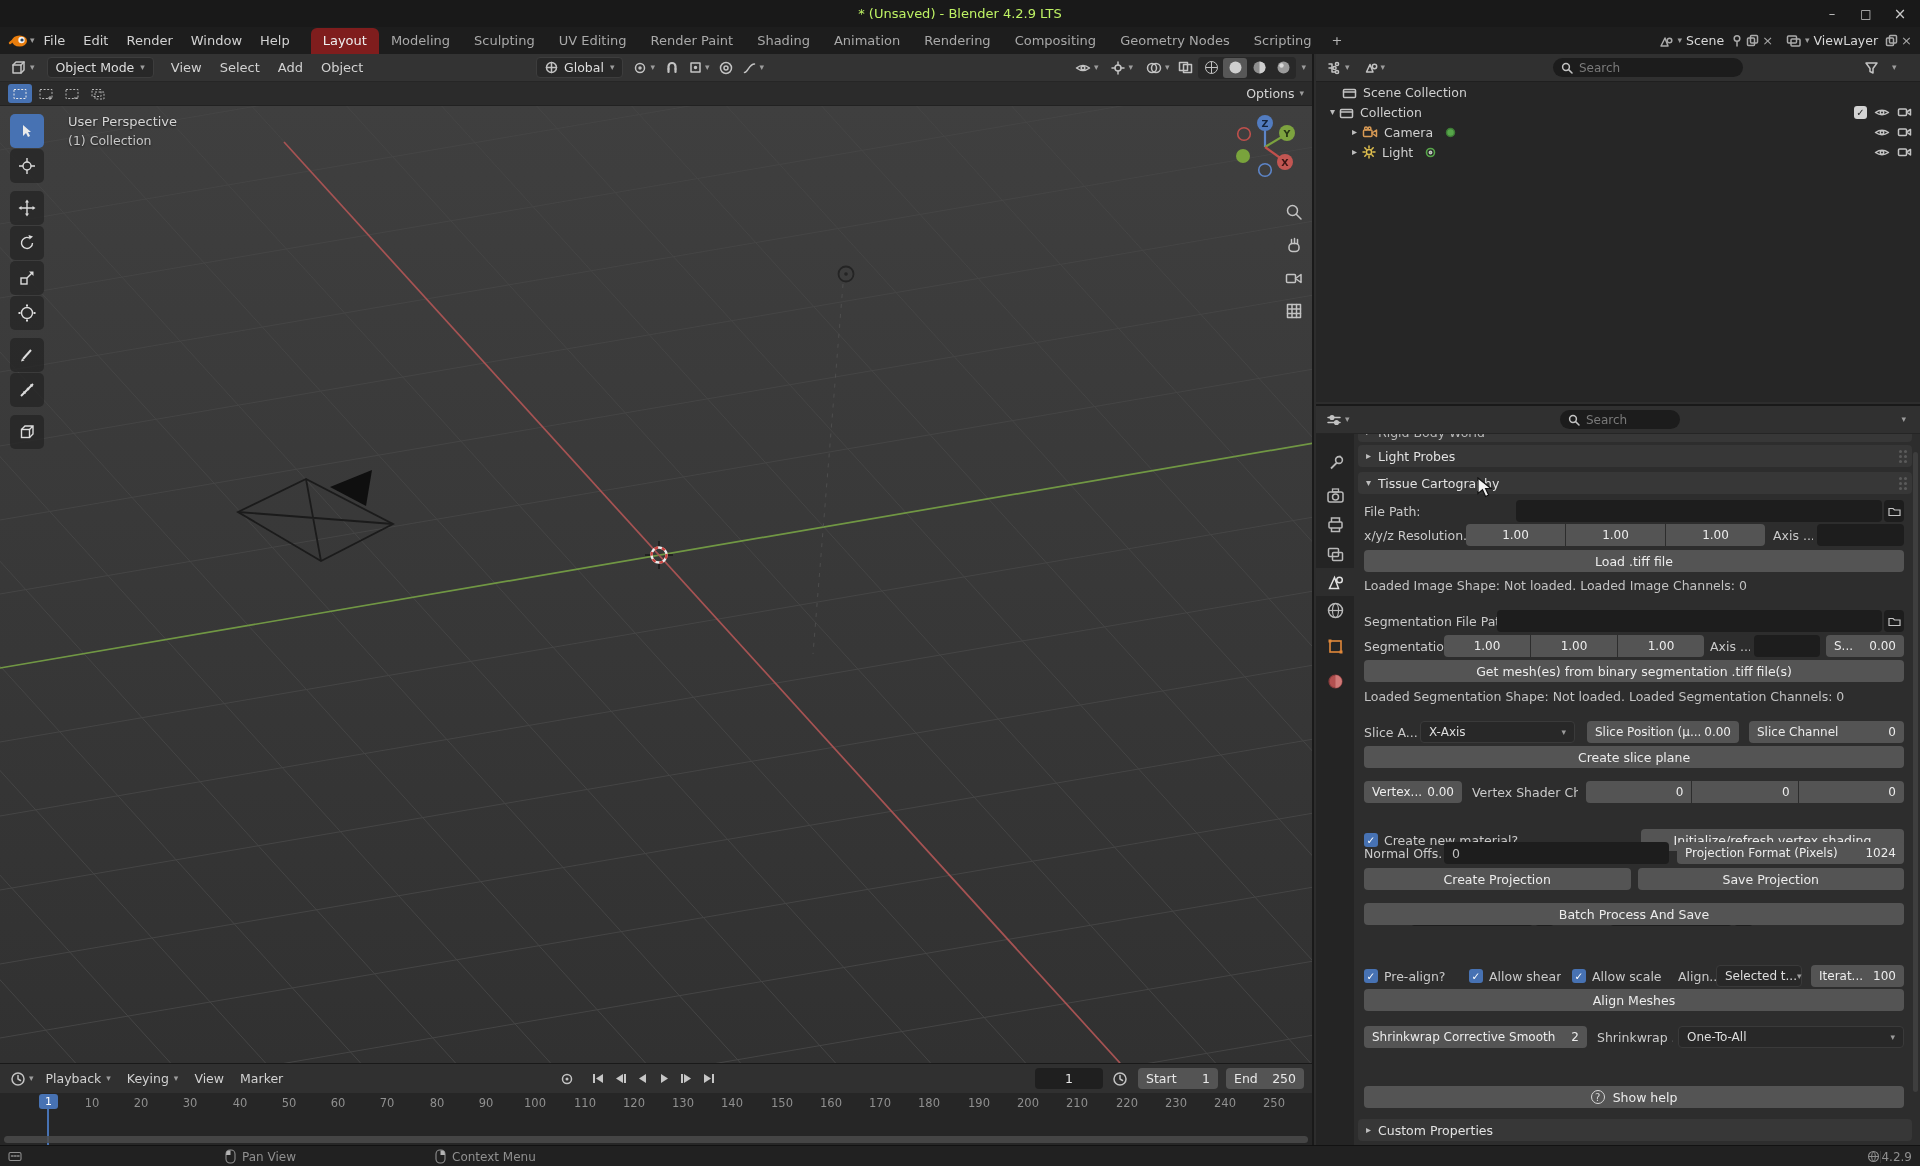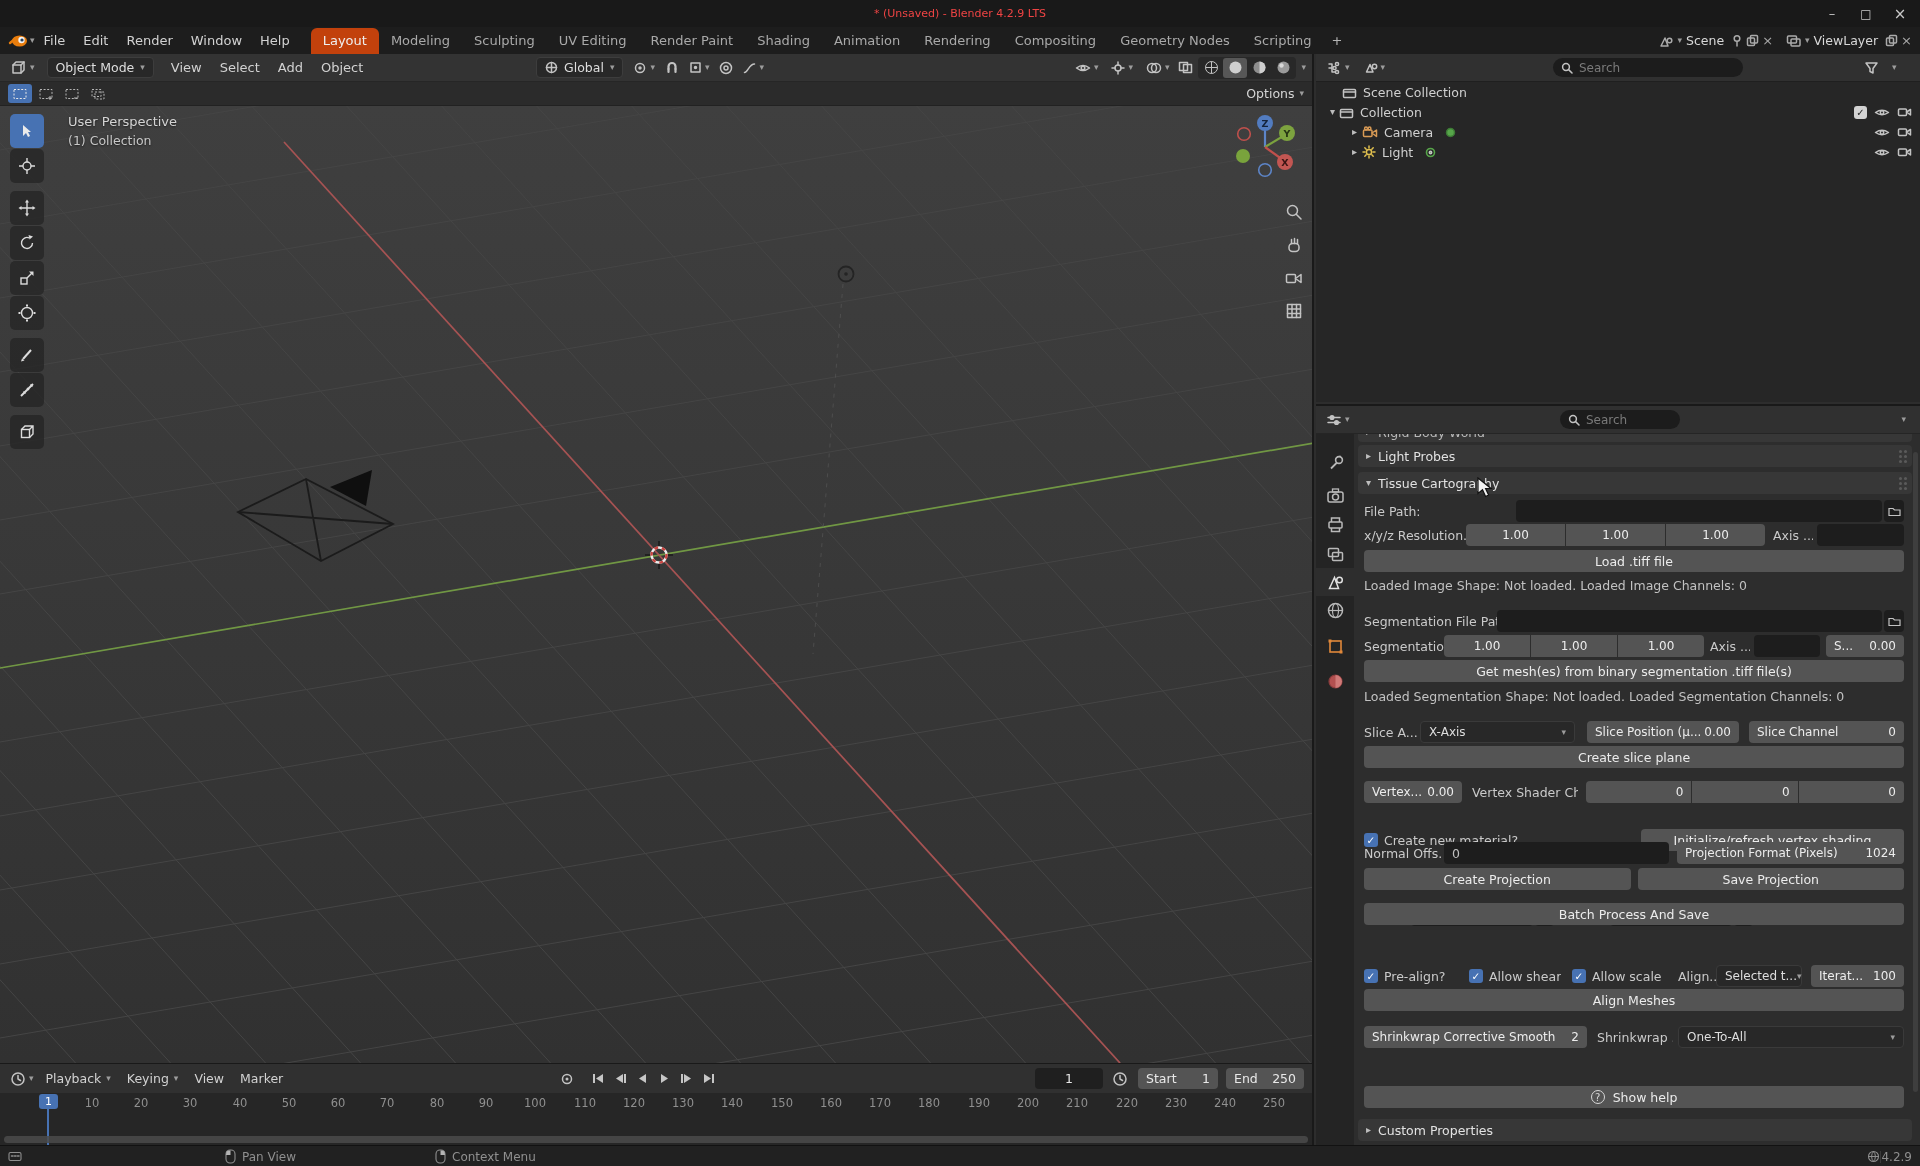--- a/index.html
+++ b/index.html
@@ -12,32 +12,32 @@
 .chev{font-size:9px;color:#9c9c9c;line-height:1}
 .chev::after{content:"▾"}
 .tri{font-size:10px;color:#bdbdbd;line-height:1}
 .tri::after{content:"▸"}
 .trid{font-size:10px;color:#bdbdbd;line-height:1}
 .trid::after{content:"▾"}
 .x-ic{color:#a8a8a8;font-size:13px;line-height:1}
 .x-ic::after{content:"×"}
 
 .titlebar{position:absolute;left:0;top:0;right:0;height:27px;background:#191919;display:flex;align-items:center;justify-content:center}
-.title{font-size:11px;color:#ef4444}
+.title{font-size:13px;color:#bef264}
 .winctl{position:absolute;right:6px;top:3px;display:flex;gap:6px}
 .winbtn{width:28px;height:21px;display:flex;align-items:center;justify-content:center;color:#c9c9c9;font-size:13px;border-radius:3px}
 .winbtn.min::after{content:"–"}
 .winbtn.max::after{content:"□";font-size:12px}
 .winbtn.close::after{content:"×";font-size:15px}
 
 .topbar{position:absolute;left:0;top:27px;right:0;height:27px;background:#1d1d1d;display:flex;align-items:center;padding-left:8px}
 .menu-item{padding:4px 9px;font-size:13px;color:#d2d2d2}
 .ws-tabs{display:flex;align-items:flex-end;height:27px;margin-left:12px}
 .ws-tab{padding:5px 12px 6px;font-size:13px;color:#a9a9a9;border-radius:6px 6px 0 0;white-space:nowrap}
-.ws-tab.active{background:#c2410c;color:#efefef}
+.ws-tab.active{background:#7f1d1d;color:#efefef}
 .ws-add{padding:4px 8px 6px;color:#b5b5b5;font-size:13px}
 .top-right{position:absolute;right:8px;top:0;height:27px;display:flex;align-items:center;gap:3px}
 .dbsel{display:flex;align-items:center;gap:4px;padding:2px 4px;border-radius:4px}
 .dbsel .name{font-size:12.5px;color:#d8d8d8}
 .small-ic svg{stroke:#aaa}
 
 .leftcol{position:absolute;left:0;top:54px;width:1314px;bottom:21px;display:flex;flex-direction:column;border-right:2px solid #191919}
 .rightcol{position:absolute;left:1316px;top:54px;right:0;bottom:21px}
 
 .vph{height:28px;background:#333333;display:flex;align-items:center;position:relative;padding:0 6px;border-bottom:1px solid #262626}

